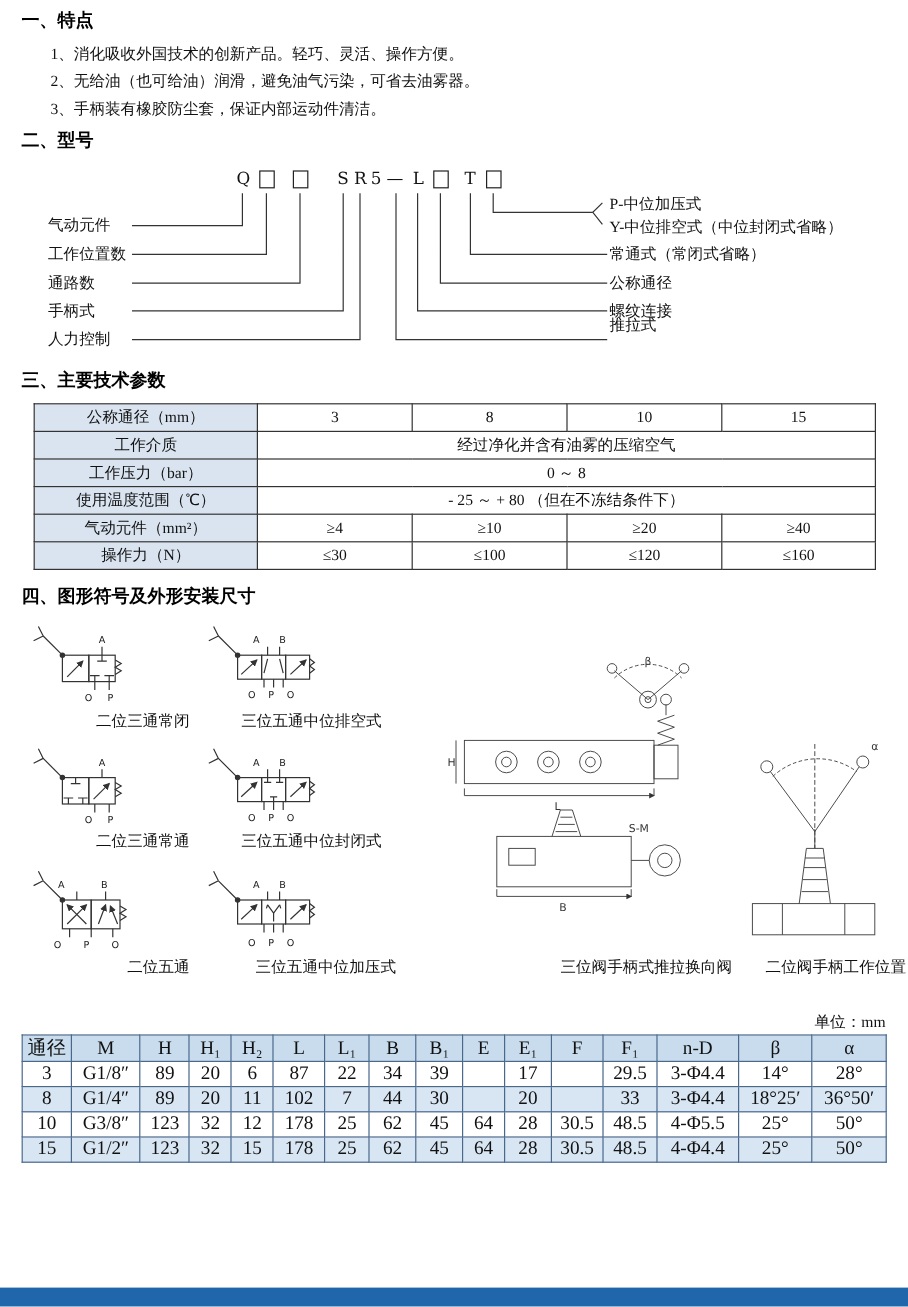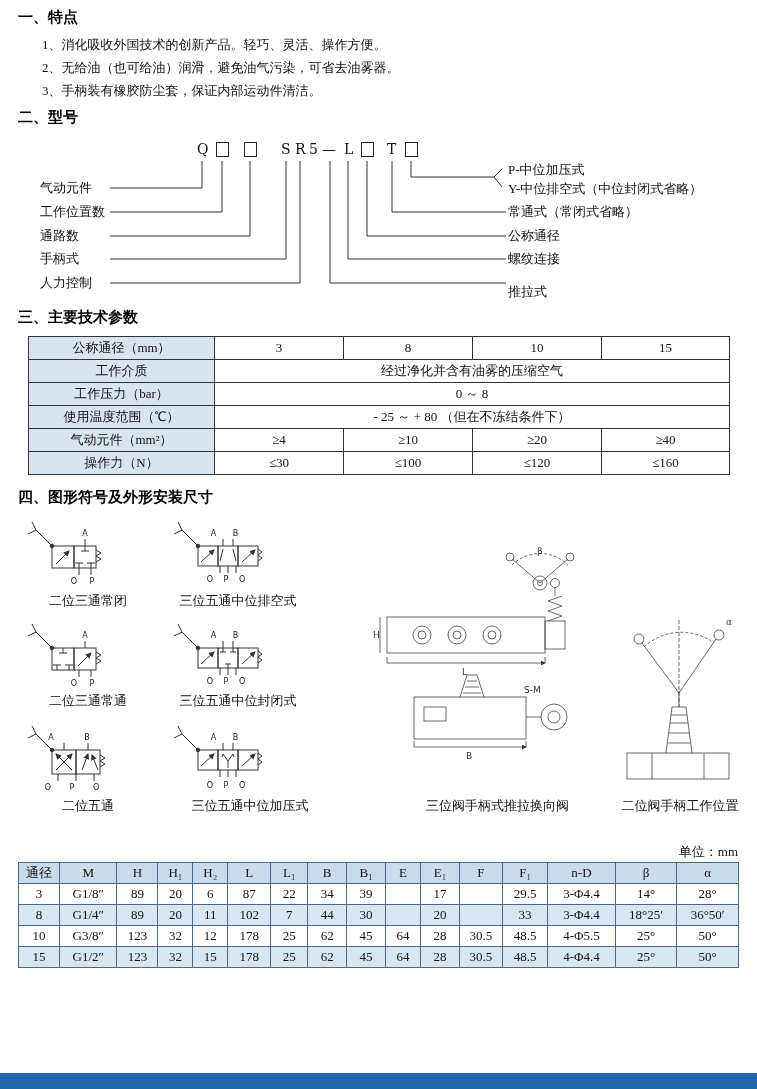--- a/index.html
+++ b/index.html
@@ -8,25 +8,25 @@
   .page { position:relative; width:757px; height:1089px; margin:0 auto; background:#ffffff; overflow:hidden; }
   .h2 { position:absolute; font-family:"Liberation Sans", sans-serif; font-weight:bold; font-size:15px; color:#000; white-space:nowrap; }
   .item { position:absolute; font-size:13px; white-space:nowrap; }
   .codechar { position:absolute; top:6px; font-size:14px; font-family:"DejaVu Serif", serif; }
   .codebox { position:absolute; top:7px; width:13px; height:15px; border:1px solid #222; background:#fff; }
   .dlabel { position:absolute; font-size:13px; white-space:nowrap; }
   table { border-collapse:collapse; }
   .ptable { position:absolute; left:28px; top:336px; width:701px; font-size:13px; table-layout:fixed; }
   .ptable td { border:1px solid #333; height:23px; text-align:center; vertical-align:middle; background:#fff; }
   .ptable td.lbl { background:#d9e4f0; }
-  .dtable { position:absolute; left:18px; top:862px; width:721px; font-size:13px; table-layout:fixed; }
+  .dtable { position:absolute; left:18px; top:862px; width:721px; font-size:16px; table-layout:fixed; }
   .dtable th, .dtable td { border:1px solid #49688c; height:21px; text-align:center; vertical-align:middle; font-weight:normal; background:#fff; }
   .dtable thead th { background:#c8dcee; }
   .dtable tbody tr:nth-child(even) td { background:#d8e6f4; }
-  .cap { position:absolute; font-size:13px; text-align:center; white-space:nowrap; }
+  .cap { position:absolute; font-size:13px; text-align:right; white-space:nowrap; }
   .sym, .draw, .mlines { position:absolute; }
   .unit { position:absolute; font-size:13px; text-align:right; }
   .footbar { position:absolute; left:0; top:1073px; width:757px; height:16px; background:#2066ab; }
   .pl { font-family:"DejaVu Sans", sans-serif; font-size:8px; fill:#222; stroke:none; }
   .dl { font-family:"DejaVu Sans", sans-serif; font-size:9px; fill:#333; stroke:none; }
   .sline { stroke:#333; stroke-width:1; fill:none; }
   .tline { stroke:#444; stroke-width:0.8; fill:none; }
 </style>
 </head>
 <body>
@@ -79,21 +79,21 @@
     <div class="dlabel" style="left:40px;top:68px">工作位置数</div>
     <div class="dlabel" style="left:40px;top:92px">通路数</div>
     <div class="dlabel" style="left:40px;top:115px">手柄式</div>
     <div class="dlabel" style="left:40px;top:139px">人力控制</div>
 
     <div class="dlabel" style="left:508px;top:26px">P-中位加压式</div>
     <div class="dlabel" style="left:508px;top:45px">Y-中位排空式（中位封闭式省略）</div>
     <div class="dlabel" style="left:508px;top:68px">常通式（常闭式省略）</div>
     <div class="dlabel" style="left:508px;top:92px">公称通径</div>
     <div class="dlabel" style="left:508px;top:115px">螺纹连接</div>
-    <div class="dlabel" style="left:508px;top:148px">推拉式</div>
+    <div class="dlabel" style="left:508px;top:127px">推拉式</div>
   </div>
 
   <div class="h2" style="left:18px;top:308px">三、主要技术参数</div>
   <table class="ptable">
     <colgroup>
         <col style="width:186px">
         <col style="width:129px">
         <col style="width:129px">
         <col style="width:129px">
         <col style="width:128px">

